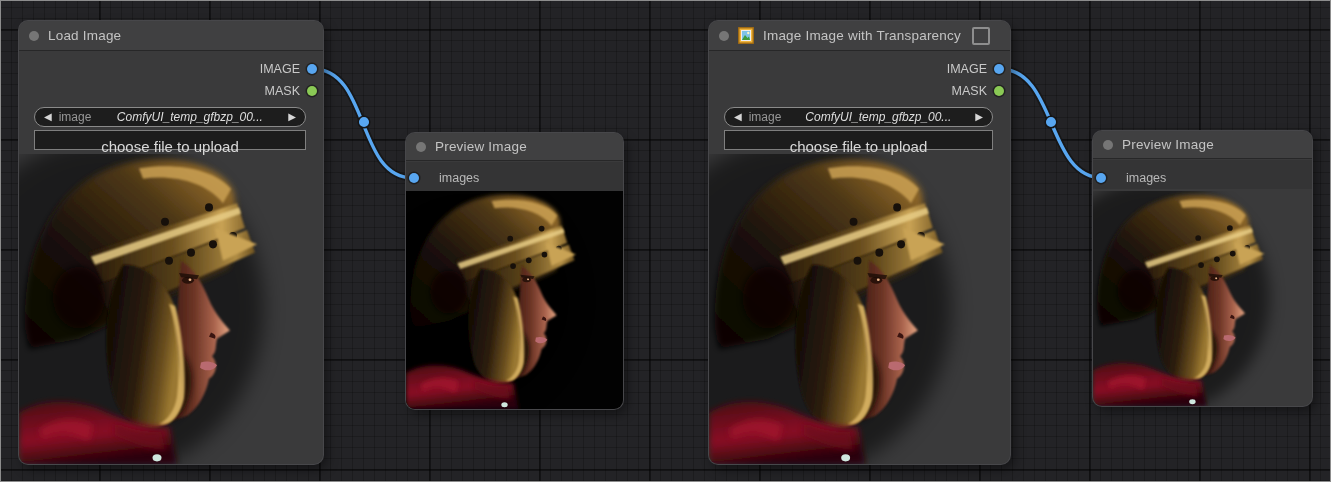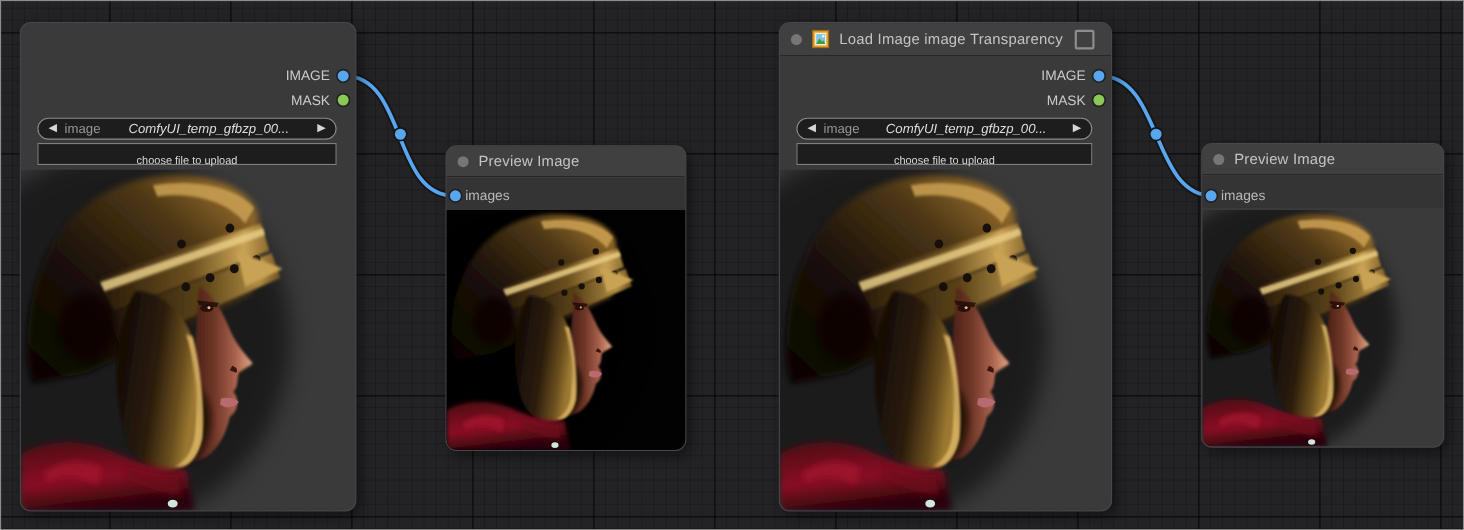--- a/index.html
+++ b/index.html
@@ -27,34 +27,34 @@
   .ttext{font-size:13.5px;color:#c3c3c3;white-space:nowrap;letter-spacing:.2px;}
   .checkbox{width:14px;height:14px;border:2px solid #8e8e8e;border-radius:2px;
     background:transparent;flex:0 0 auto;margin-left:2px;}
   .imgicon{width:16px;height:17px;flex:0 0 auto;display:block;}
   
   .orow{position:absolute;right:6px;display:flex;align-items:center;gap:7px;height:16px;}
   .olabel{font-size:12.5px;color:#c9c9c9;}
   .sdot{width:10px;height:10px;border-radius:50%;box-shadow:0 0 0 1.5px rgba(15,15,15,.55);flex:0 0 auto;}
   .sdot.blue{background:#58a6f0;}
   .sdot.green{background:#8ac955;}
-  .irow{position:absolute;left:3px;display:flex;align-items:center;gap:4px;height:16px;}
+  .irow{position:absolute;left:3px;display:flex;align-items:center;gap:20px;height:16px;}
   .ilabel{font-size:12.5px;color:#b9b9b9;}
   
   .combo{position:absolute;left:15px;right:17px;height:20px;background:#1d1d1d;
     border:1.5px solid #8a8a8a;border-radius:11px;display:flex;align-items:center;
     padding:0 9px;box-sizing:border-box;gap:7px;}
   .combo .arrow{font-size:10px;color:#d6d6d6;line-height:1;flex:0 0 auto;}
   .combo .wlabel{font-size:12px;color:#969696;flex:0 0 auto;}
   .combo .wvalue{font-size:12px;color:#dddddd;flex:1 1 auto;text-align:center;
     white-space:nowrap;overflow:hidden;font-style:italic;}
   .ubtn{position:absolute;left:15px;right:17px;height:20px;background:#1d1d1d;
     border:1px solid #7f7f7f;display:flex;align-items:center;justify-content:center;
     box-sizing:border-box;}
-  .ubtn span{font-size:10px;color:#d9d9d9;margin-top:13px;}
+  .ubtn span{font-size:15px;color:#d9d9d9;margin-top:13px;}
   
   .nimg{position:absolute;left:0;right:0;bottom:0;overflow:hidden;border-radius:0 0 9px 9px;}
   .nimg svg{display:block;width:100%;height:100%;}
   .pband{position:absolute;left:0;right:0;background:#343435;}
   
   #wires{position:absolute;left:0;top:0;z-index:1;pointer-events:none;}
   .hidden-defs{position:absolute;width:0;height:0;overflow:hidden;}
 </style>
 </head>
 <body>
@@ -148,20 +148,24 @@
 <svg id="wires" width="1331" height="482">
   <path d="M312,68 C369,68 355,177 412,177" stroke="#151515" stroke-width="7" fill="none" opacity=".85"></path>
   <path d="M312,68 C369,68 355,177 412,177" stroke="#58a6f0" stroke-width="3.4" fill="none" stroke-linecap="round"></path>
   <circle cx="363" cy="121" r="5.8" fill="#58a6f0" stroke="#151515" stroke-width="1.5" style="pointer-events:auto"></circle>
   <path d="M999,68 C1056,68 1045,177 1102,177" stroke="#151515" stroke-width="7" fill="none" opacity=".85"></path>
   <path d="M999,68 C1056,68 1045,177 1102,177" stroke="#58a6f0" stroke-width="3.4" fill="none" stroke-linecap="round"></path>
   <circle cx="1050" cy="121" r="5.8" fill="#58a6f0" stroke="#151515" stroke-width="1.5" style="pointer-events:auto"></circle>
 </svg>
 
 <div class="node" style="left:18px;top:20px;width:304px;height:443px;">
+  <div class="ntitle">
+    <span class="cdot"></span>
+    <span class="ttext">Load Image</span>
+  </div>
   <div class="orow" style="top:40px;">
     <span class="olabel">IMAGE</span>
     <span class="sdot blue"></span>
   </div>
   <div class="orow" style="top:62px;">
     <span class="olabel">MASK</span>
     <span class="sdot green"></span>
   </div>
   <div class="combo" style="top:86px;">
     <span class="arrow">◀</span>
@@ -195,21 +199,21 @@
       </svg>
   </div>
 </div>
 
 <div class="node" style="left:708px;top:20px;width:301px;height:443px;">
   <div class="ntitle">
     <span class="cdot"></span>
     <svg class="imgicon" viewBox="0 0 16 17">
         <use href="#pic-icon"></use>
       </svg>
-    <span class="ttext">Load Image image Transparency</span>
+    <span class="ttext">Image Image with Transparency</span>
     <span class="checkbox"></span>
   </div>
   <div class="orow" style="top:40px;">
     <span class="olabel">IMAGE</span>
     <span class="sdot blue"></span>
   </div>
   <div class="orow" style="top:62px;">
     <span class="olabel">MASK</span>
     <span class="sdot green"></span>
   </div>

